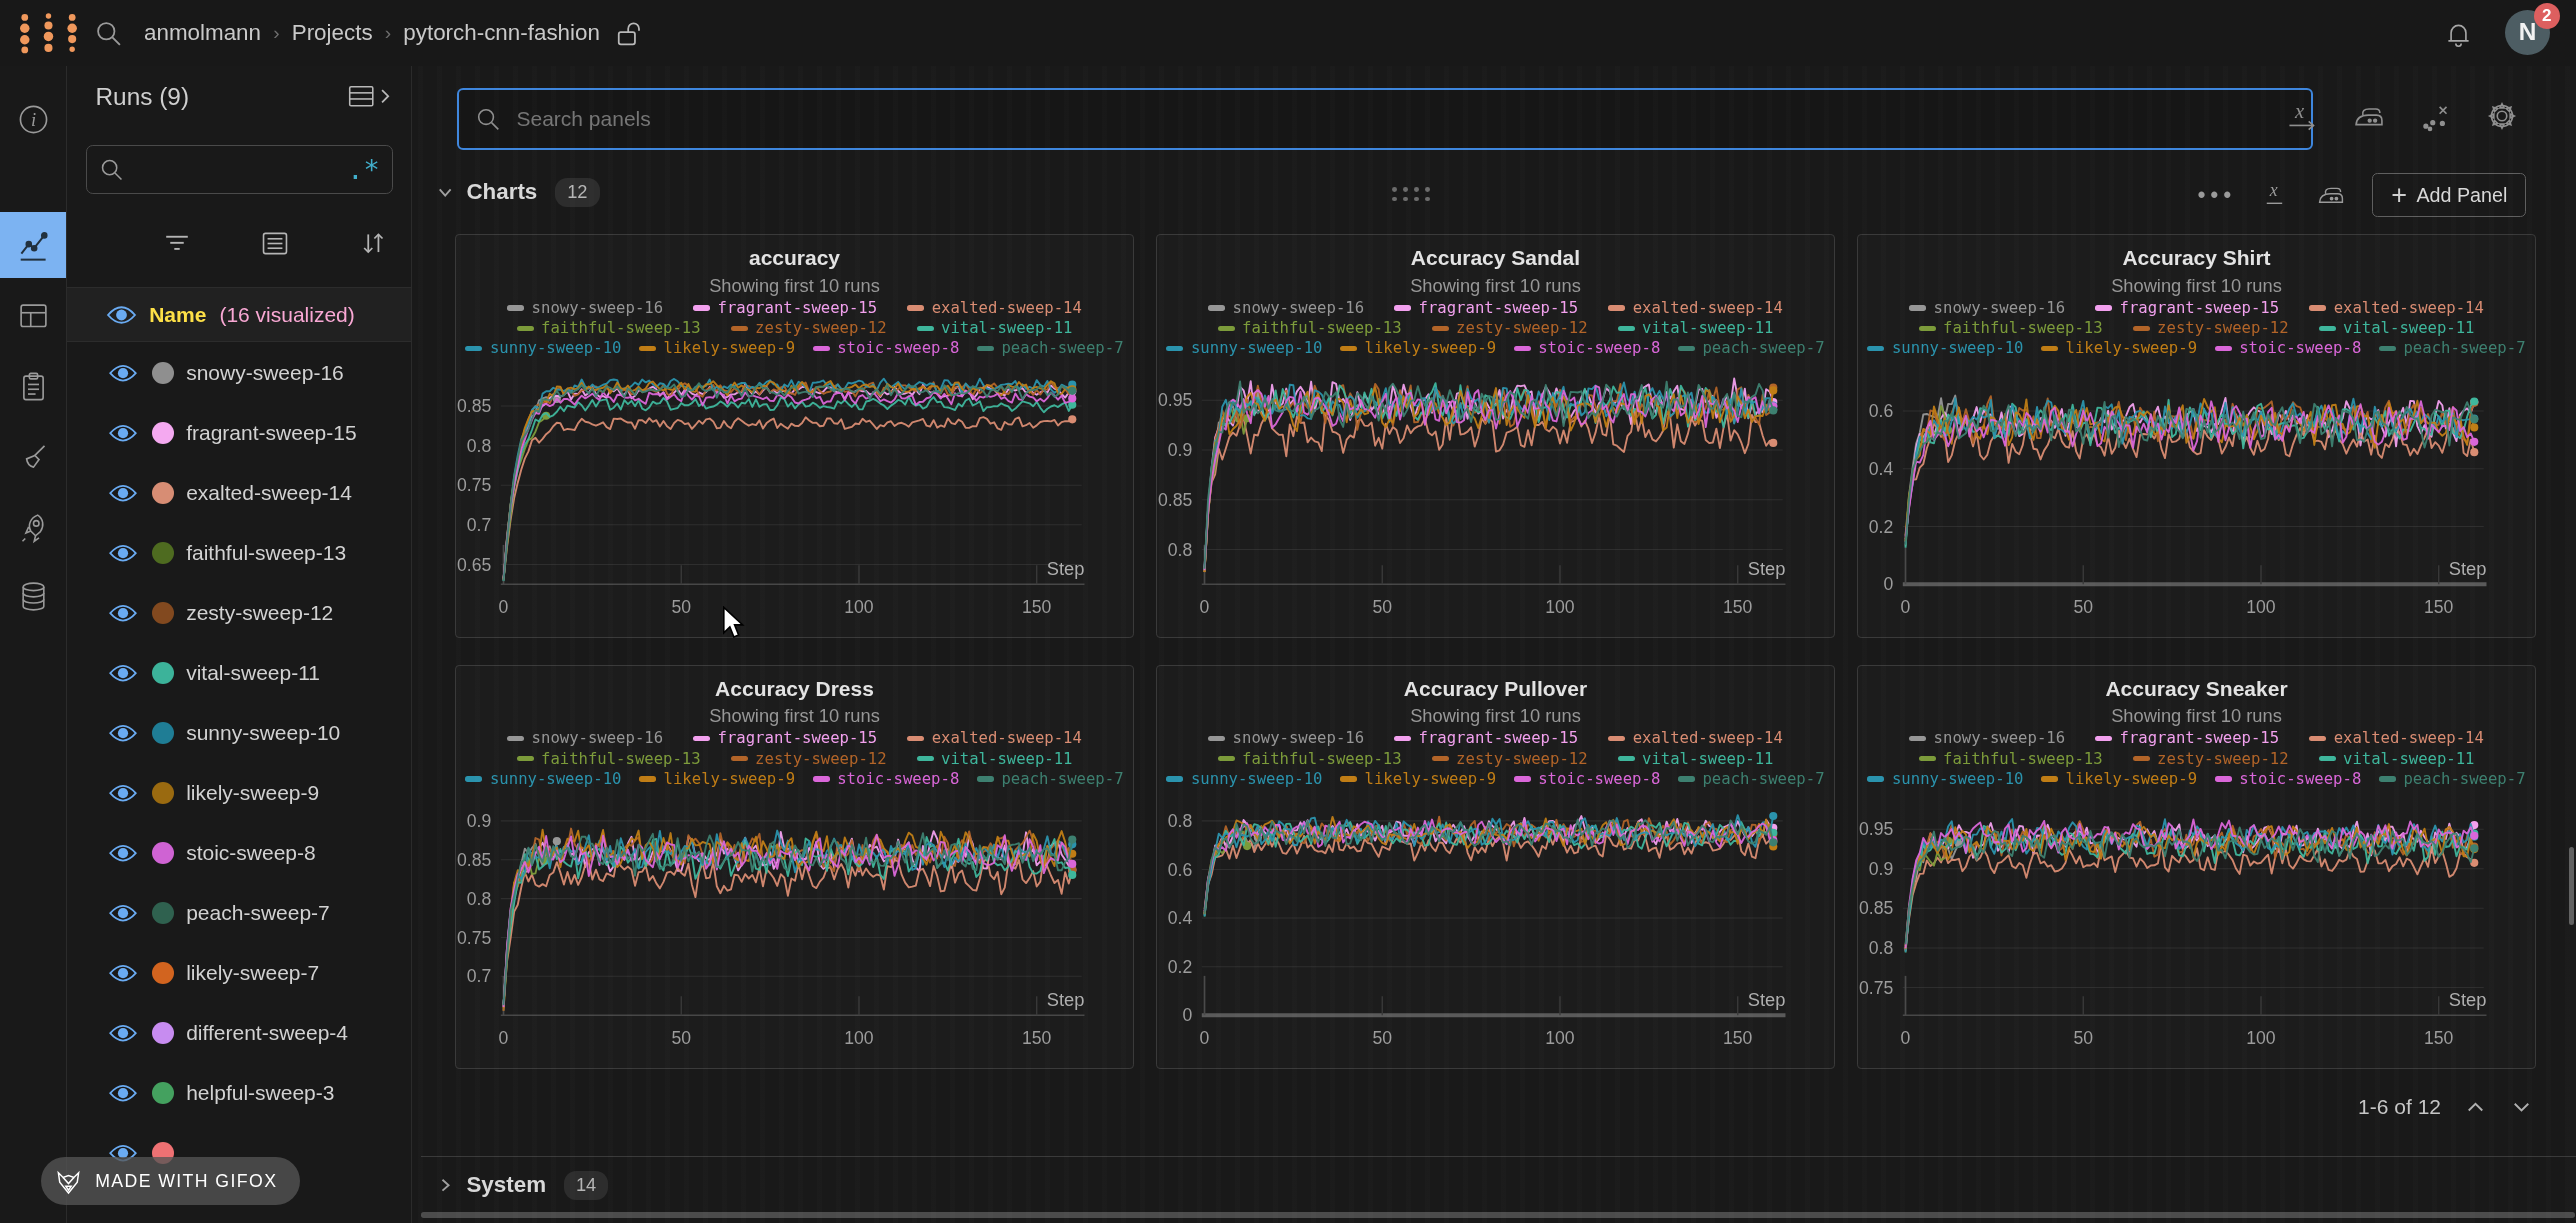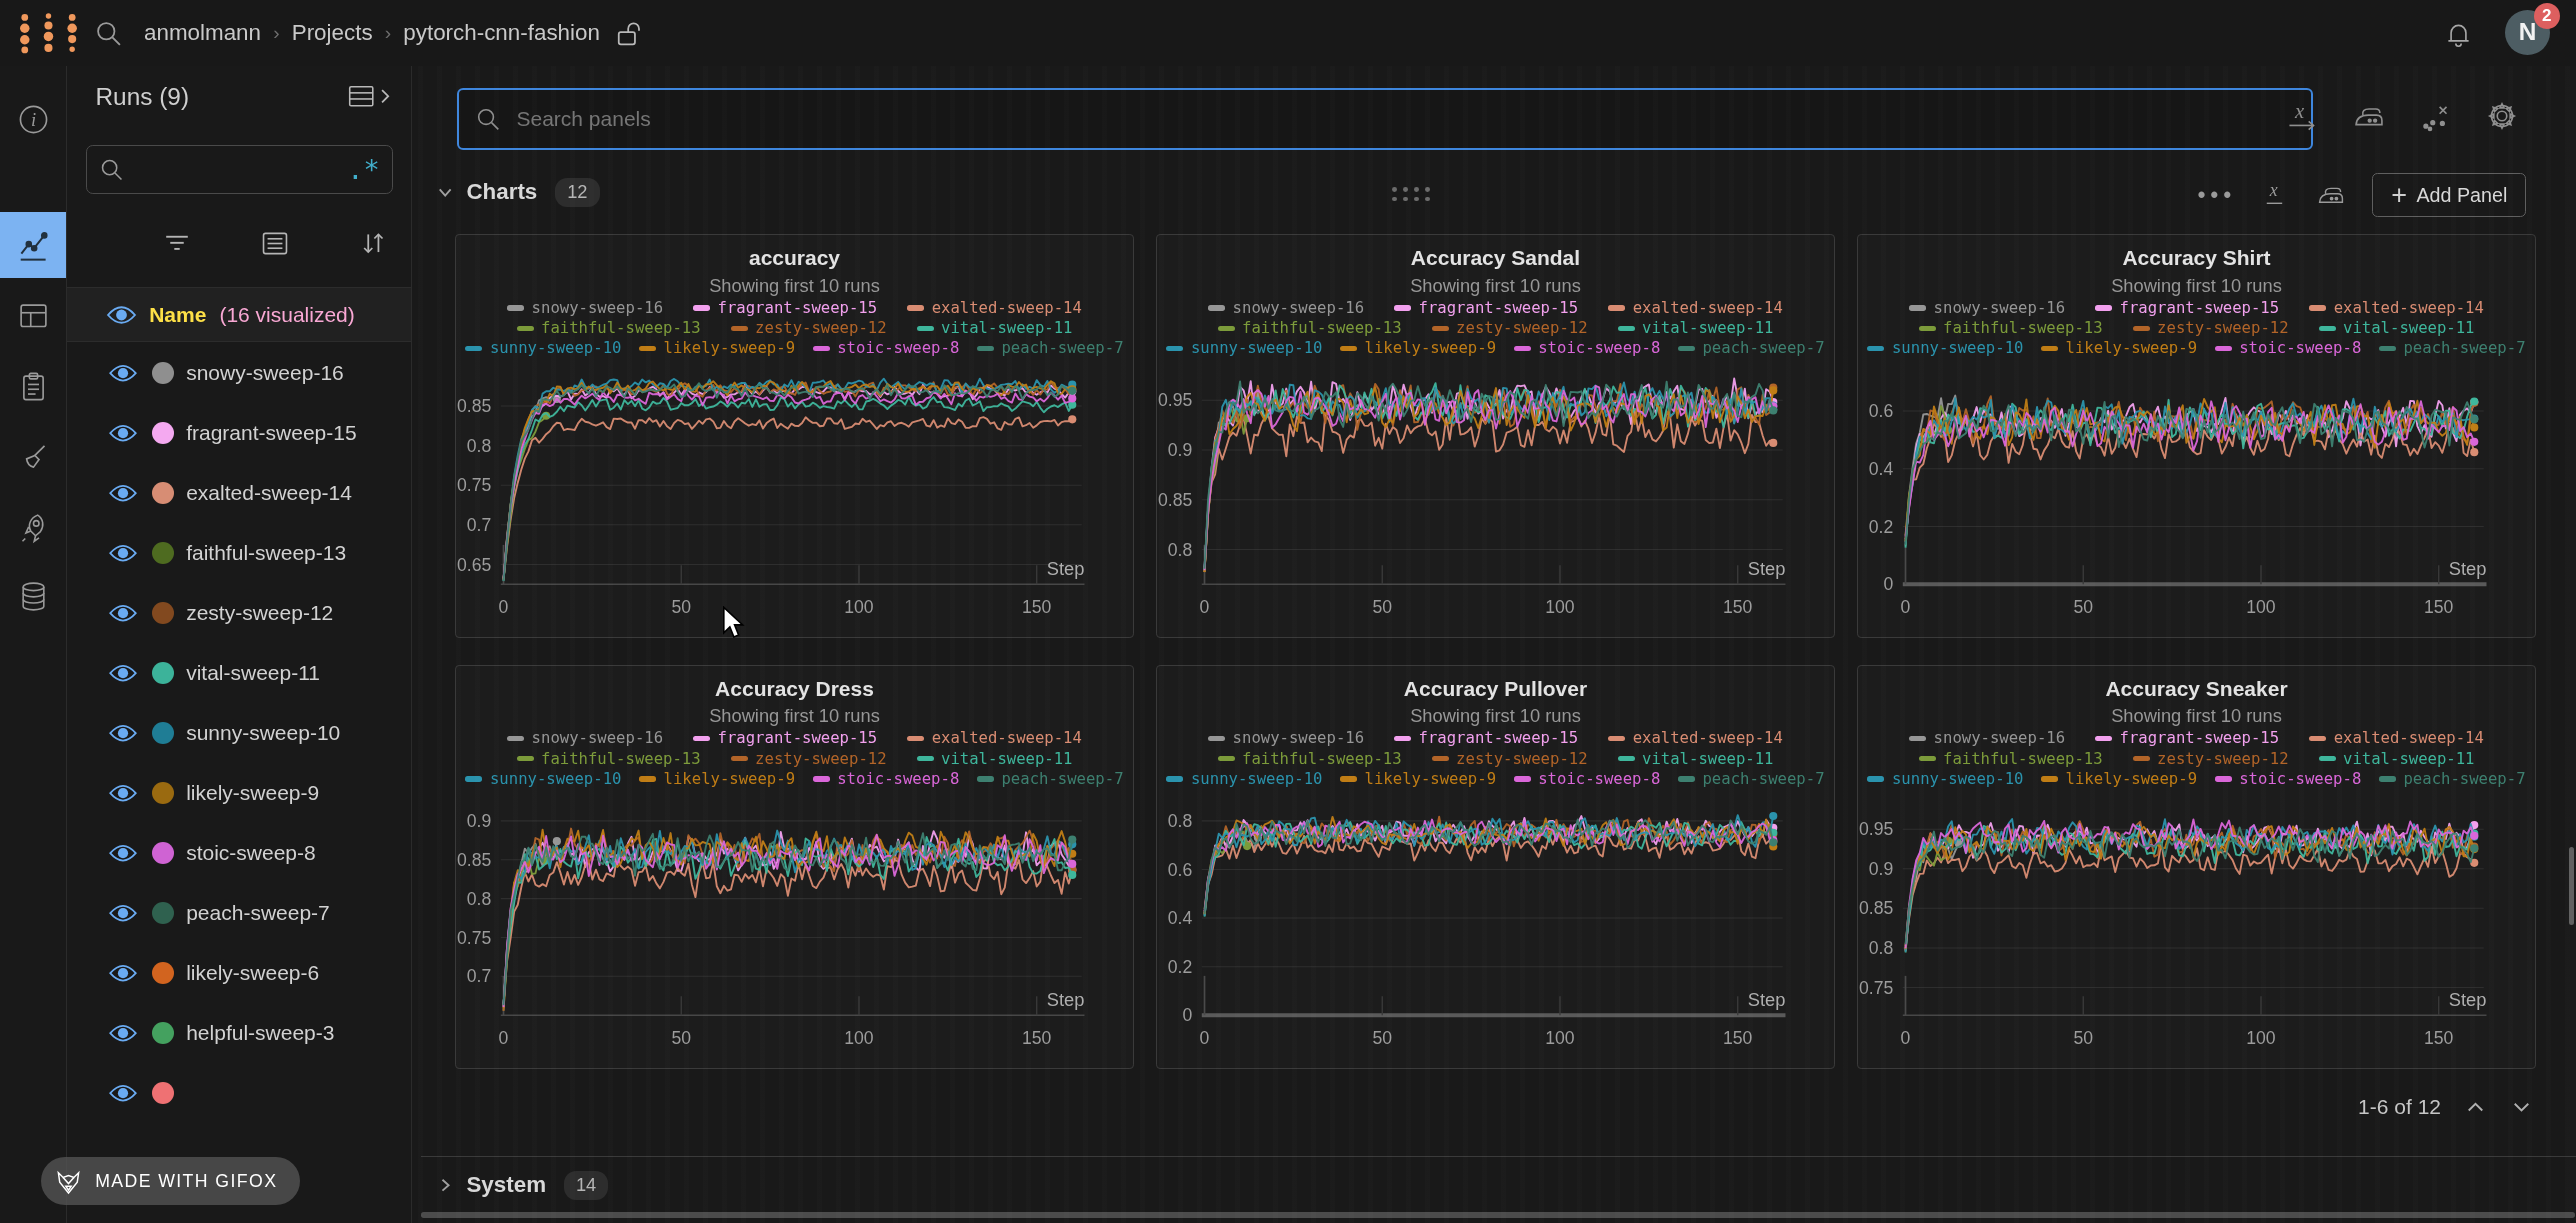--- a/index.html
+++ b/index.html
@@ -362,21 +362,31 @@
         <span class="run-name">peach-sweep-7</span>
       </div>
       <div class="run-row">
         <span class="eye">
           <svg width="30" height="20.4" viewBox="0 0 46 32">
             <path d="M3 16 Q23 -7 43 16 Q23 39 3 16 Z" fill="none" stroke="#6aabf2" stroke-width="2.8"></path>
             <circle cx="23" cy="16" r="8" fill="#6aabf2"></circle>
           </svg>
         </span>
         <span class="run-dot" style="background:#d2641f"></span>
-        <span class="run-name">likely-sweep-6</span>
+        <span class="run-name">likely-sweep-7</span>
+      </div>
+      <div class="run-row">
+        <span class="eye">
+          <svg width="30" height="20.4" viewBox="0 0 46 32">
+            <path d="M3 16 Q23 -7 43 16 Q23 39 3 16 Z" fill="none" stroke="#6aabf2" stroke-width="2.8"></path>
+            <circle cx="23" cy="16" r="8" fill="#6aabf2"></circle>
+          </svg>
+        </span>
+        <span class="run-dot" style="background:#c78cf0"></span>
+        <span class="run-name">different-sweep-4</span>
       </div>
       <div class="run-row">
         <span class="eye">
           <svg width="30" height="20.4" viewBox="0 0 46 32">
             <path d="M3 16 Q23 -7 43 16 Q23 39 3 16 Z" fill="none" stroke="#6aabf2" stroke-width="2.8"></path>
             <circle cx="23" cy="16" r="8" fill="#6aabf2"></circle>
           </svg>
         </span>
         <span class="run-dot" style="background:#44a15f"></span>
         <span class="run-name">helpful-sweep-3</span>

